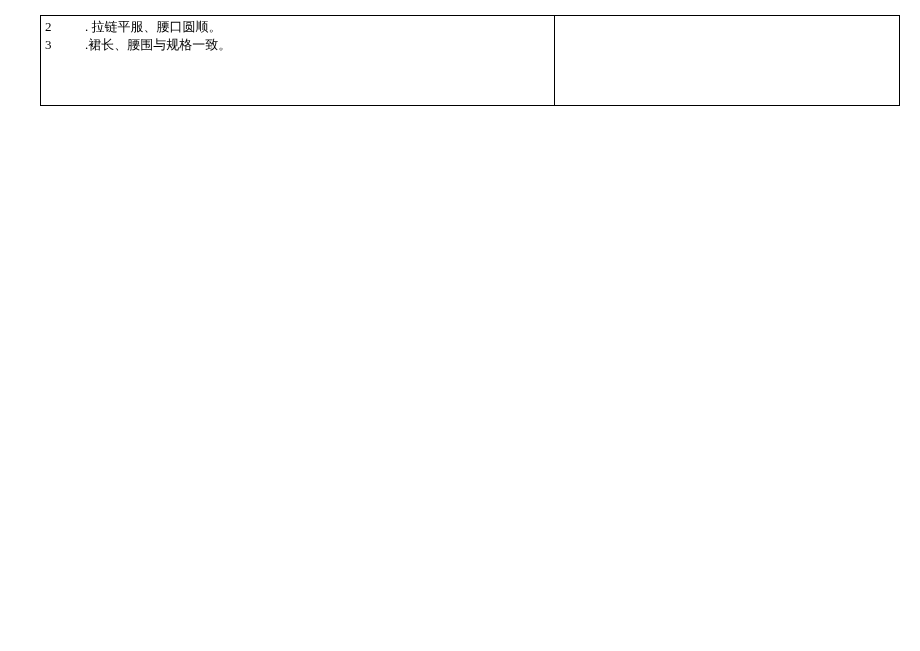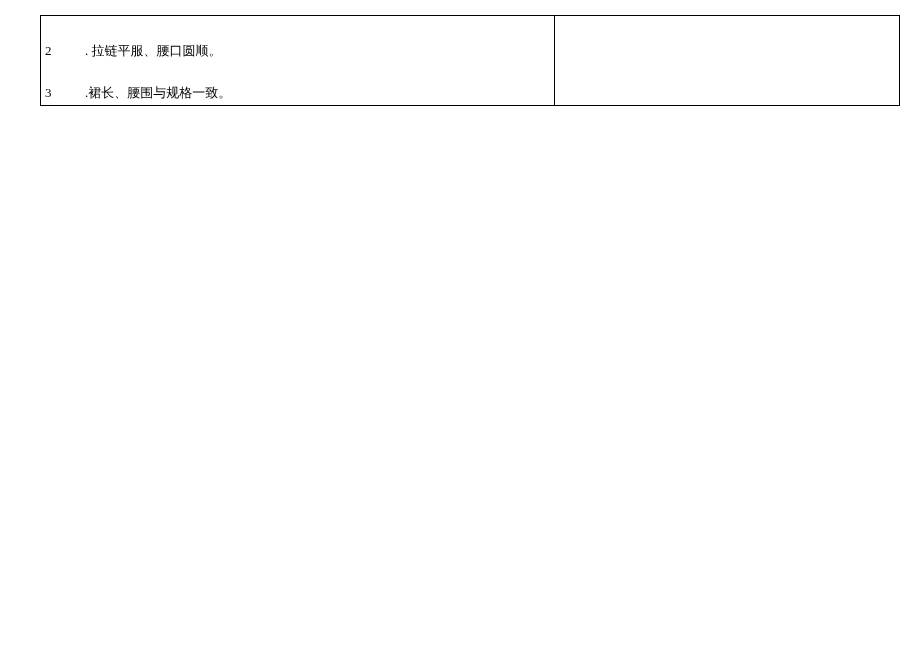--- a/index.html
+++ b/index.html
@@ -44,21 +44,20 @@
       display: flex;
       align-items: baseline;
       line-height: 18px;
     }
     .num {
       width: 40px;
       display: inline-block;
     }
     .text {
       display: inline-block;
-      margin-top: 24px;
     }
   </style>
 </head>
 <body>
 
 <div class="table-container">
   <table>
     <tbody>
         <tr>
       <td class="left-cell">

